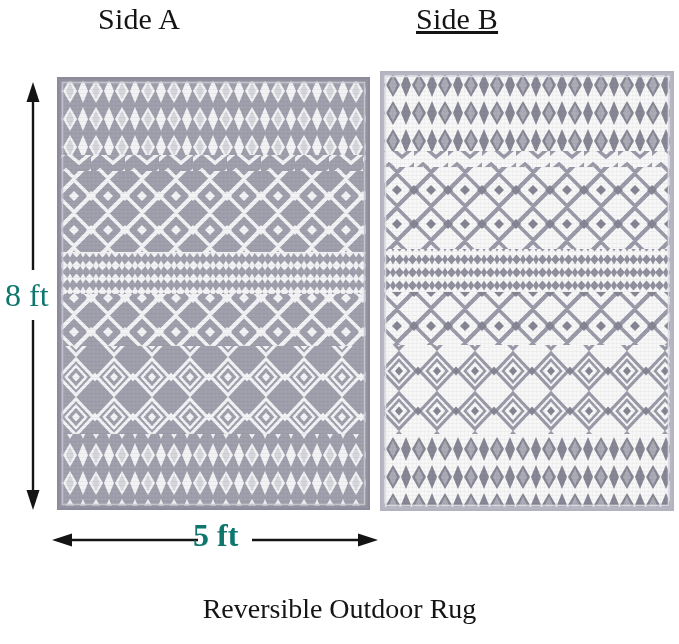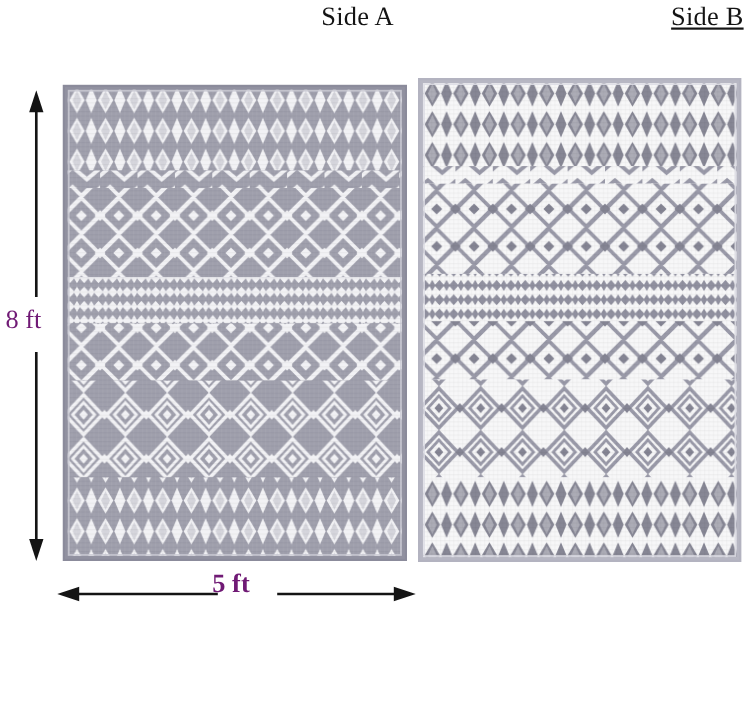--- a/index.html
+++ b/index.html
@@ -21,48 +21,48 @@
   .stage {
     position: absolute;
     left: 0; top: 0;
     width: 679px;
     height: 644px;
   }
 
   
   .side-label {
     position: absolute;
-    font-size: 24px;
+    font-size: 30px;
     line-height: 1;
     color: #141414;
     letter-spacing: 0.2px;
     white-space: nowrap;
-    text-align: right;
+    text-align: left;
   }
   #side-a-label { left: 98px; top: 4px; width: 260px; }
   #side-b-label { left: 416px; top: 4px; width: 260px; text-decoration: underline; }
 
   .caption {
     position: absolute;
     left: 0;
     top: 595px;
     width: 679px;
     text-align: center;
     font-size: 28px;
     line-height: 1;
     color: #141414;
     white-space: nowrap;
   }
 
   
   .dim-text {
     position: absolute;
-    font-size: 24px;
+    font-size: 32px;
     line-height: 1;
-    color: #701a75;
+    color: #0f766e;
     white-space: nowrap;
   }
   #height-dim-text { left: 5px; top: 279px; }
   #width-dim-text  { left: 193px; top: 519px; font-weight: bold; }
 
   .dim-arrow { position: absolute; }
   #height-dim-arrow { left: 17px; top: 82px; width: 42px; height: 428px; }
   #width-dim-arrow  { left: 52px; top: 523px; width: 326px; height: 34px; }
 
   
@@ -258,14 +258,15 @@
         <rect x="4" y="363" width="286" height="73" fill="url(#b-ogee)"></rect>
         <rect x="4" y="4" width="286" height="432" fill="url(#b-tex)"></rect>
       </g>
 
       <rect x="2" y="2" width="290" height="436" fill="none" stroke="#b3b3c0" stroke-width="5"></rect>
       <rect x="5.5" y="5.5" width="283" height="429" fill="none" stroke="#dcdce3" stroke-width="1.6" opacity="0.9"></rect>
       <rect x="2" y="2" width="290" height="436" fill="#ffffff" opacity="0.06"></rect>
     </svg>
   </div>
 
+  <div class="caption">Reversible Outdoor Rug</div>
 
 </div>
 
 </body></html>

